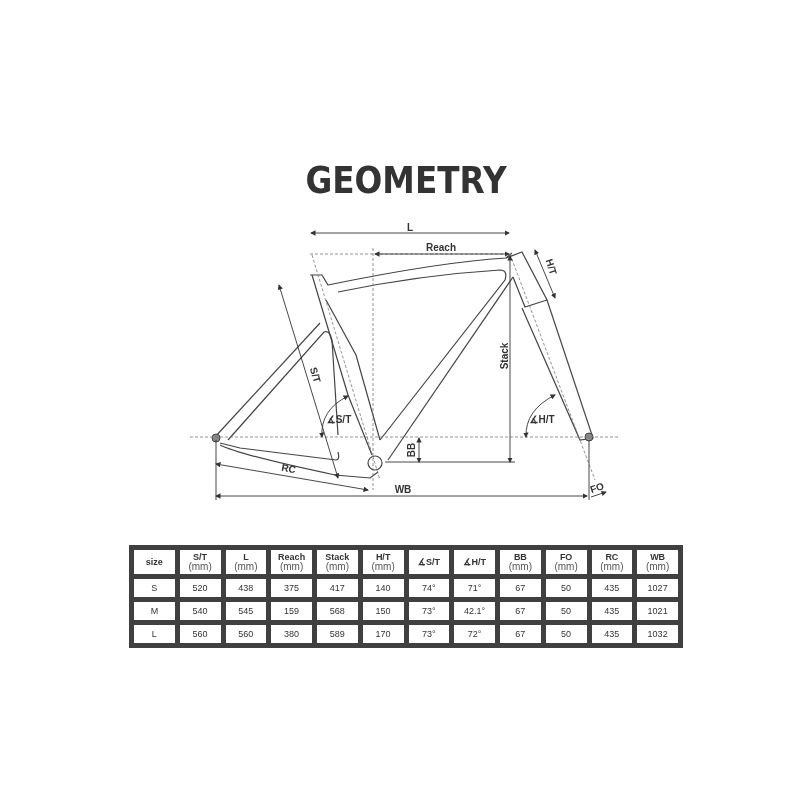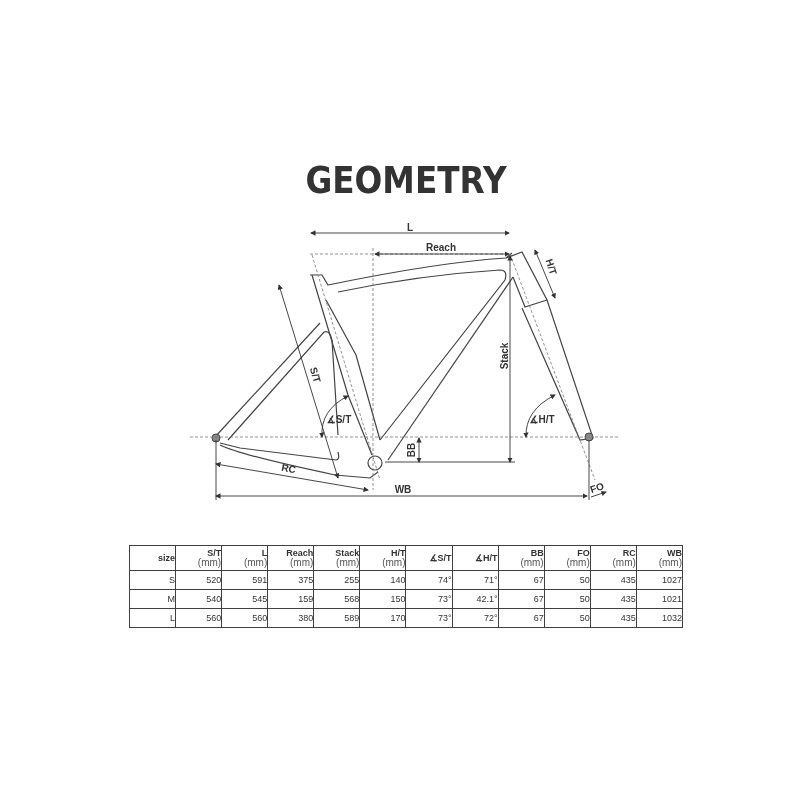--- a/index.html
+++ b/index.html
@@ -1,21 +1,21 @@
 <!DOCTYPE html>
 <html><head>
 <meta charset="utf-8">
 <style>
   html, body { margin: 0; padding: 0; background: #ffffff; }
   body { width: 800px; height: 800px; position: relative; overflow: hidden; font-family: "Liberation Sans", sans-serif; color: #333; }
   .title { position: absolute; left: 0; top: 158px; width: 812px; text-align: center; font-family: "DejaVu Sans", sans-serif; font-weight: bold; font-size: 38px; letter-spacing: 0px; color: #333333; transform: scaleX(0.86); transform-origin: 406px 0; }
   svg.diagram { position: absolute; left: 0; top: 0; }
   .lbl { font-family: "Liberation Sans", sans-serif; font-weight: bold; font-size: 10px; fill: #333; }
   table.geo { position: absolute; left: 129px; top: 545px; width: 554px; border-collapse: collapse; table-layout: fixed; }
-  table.geo th, table.geo td { border: 1px solid #404040; text-align: right; font-size: 9px; color: #333; padding: 0; }
+  table.geo th, table.geo td { border: 5px solid #404040; text-align: center; font-size: 9px; color: #333; padding: 0; }
   table.geo th { height: 24px; font-weight: bold; line-height: 10px; }
   table.geo th .unit { display: block; font-weight: normal; font-size: 10px; color: #555; }
   table.geo td { height: 18px; }
 </style>
 </head>
 <body>
 
 <div class="title">GEOMETRY</div>
 
 <svg class="diagram" width="800" height="800" viewBox="0 0 800 800">
@@ -100,23 +100,23 @@
       <th><span>BB</span><span class="unit">(mm)</span></th>
       <th><span>FO</span><span class="unit">(mm)</span></th>
       <th><span>RC</span><span class="unit">(mm)</span></th>
       <th><span>WB</span><span class="unit">(mm)</span></th>
     </tr>
   </thead>
   <tbody>
     <tr>
       <td>S</td>
       <td>520</td>
-      <td>591</td>
+      <td>438</td>
       <td>375</td>
-      <td>255</td>
+      <td>417</td>
       <td>140</td>
       <td>74°</td>
       <td>71°</td>
       <td>67</td>
       <td>50</td>
       <td>435</td>
       <td>1027</td>
     </tr>
     <tr>
       <td>M</td>

